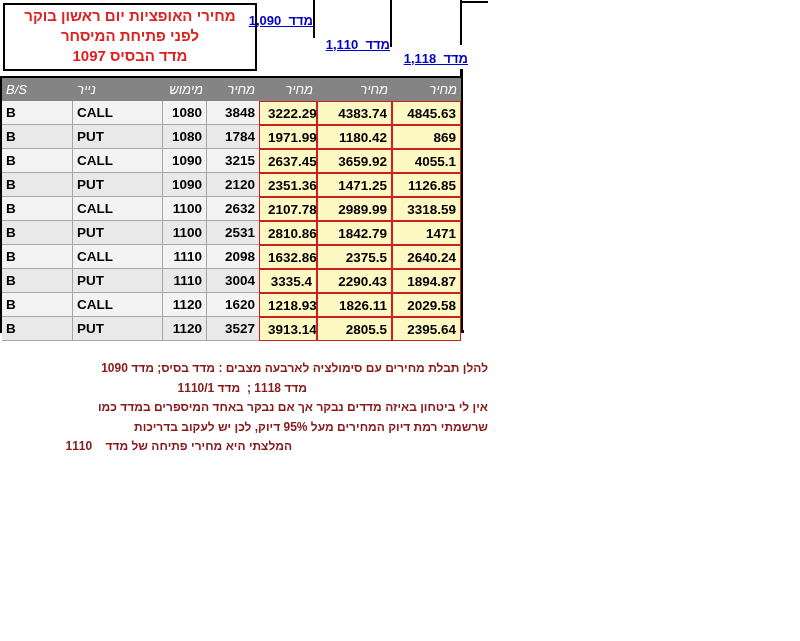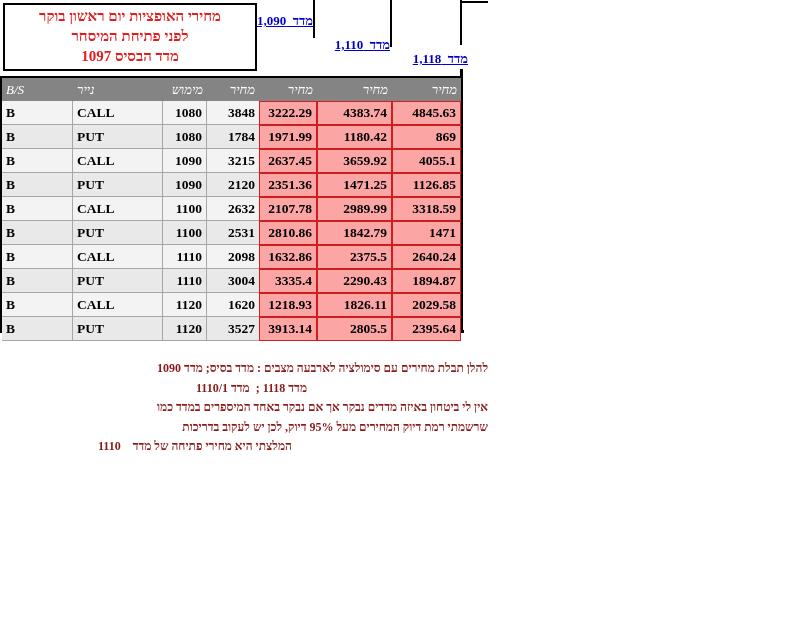--- a/index.html
+++ b/index.html
@@ -1,17 +1,17 @@
 <!DOCTYPE html>
 <html lang="he"><head>
 <meta charset="utf-8">
 <style>
   html,body{margin:0;padding:0;background:#fff;}
   .canvas{position:relative;width:800px;height:641px;background:#ffffff;overflow:hidden;
-          font-family:Liberation Serif, serif;}
+          font-family:Liberation Sans, sans-serif;}
   
   .title-box{position:absolute;left:3px;top:3px;width:250px;height:63px;border:2px solid #000;
              color:#e02020;font-weight:bold;font-size:15px;line-height:20px;text-align:center;
              direction:rtl;padding-top:1px;}
   
   .idx{position:absolute;color:#0000cd;font-weight:bold;font-size:13px;text-decoration:underline;
        direction:rtl;white-space:pre;cursor:pointer;}
   #idx1{left:250px;top:13px;width:63px;}
   #idx2{left:326px;top:37px;width:64px;}
   #idx3{left:400px;top:51px;width:68px;}
@@ -23,21 +23,21 @@
   th{height:23px;background:#848484;color:#fff;font-style:italic;font-weight:normal;
      font-size:13px;padding:0 4px;overflow:hidden;}
   td{height:22px;font-weight:bold;font-size:13.5px;color:#000;padding:0 4px;overflow:hidden;
      white-space:nowrap;}
   .c1,.c2{text-align:left;margin-left:46px;}
   .c3,.c4,.c5,.c6,.c7{text-align:right;}
   th.c3,th.c4,th.c5,th.c6,th.c7{}
   td.plain{background:#f3f3f3;border-bottom:1px solid #a6a6a6;}
   tr:nth-child(even) td.plain{background:#e9e9e9;}
   td.c1,td.c2,td.c3{border-right:1px solid #a6a6a6;}
-  td.red{background:#fca5a5;border:1px solid #cc2020;padding-left:8px;}
+  td.red{background:#fef9c3;border:1px solid #cc2020;padding-left:8px;}
   
   .notes{position:absolute;left:2px;top:359px;width:486px;direction:rtl;color:#8a1a1a;
          font-weight:bold;font-size:12px;line-height:19.5px;}
   .notes div{white-space:pre;}
   .indent-a{padding-right:181px;}
   .indent-b{padding-right:196px;}
 </style>
 </head>
 <body>
 

